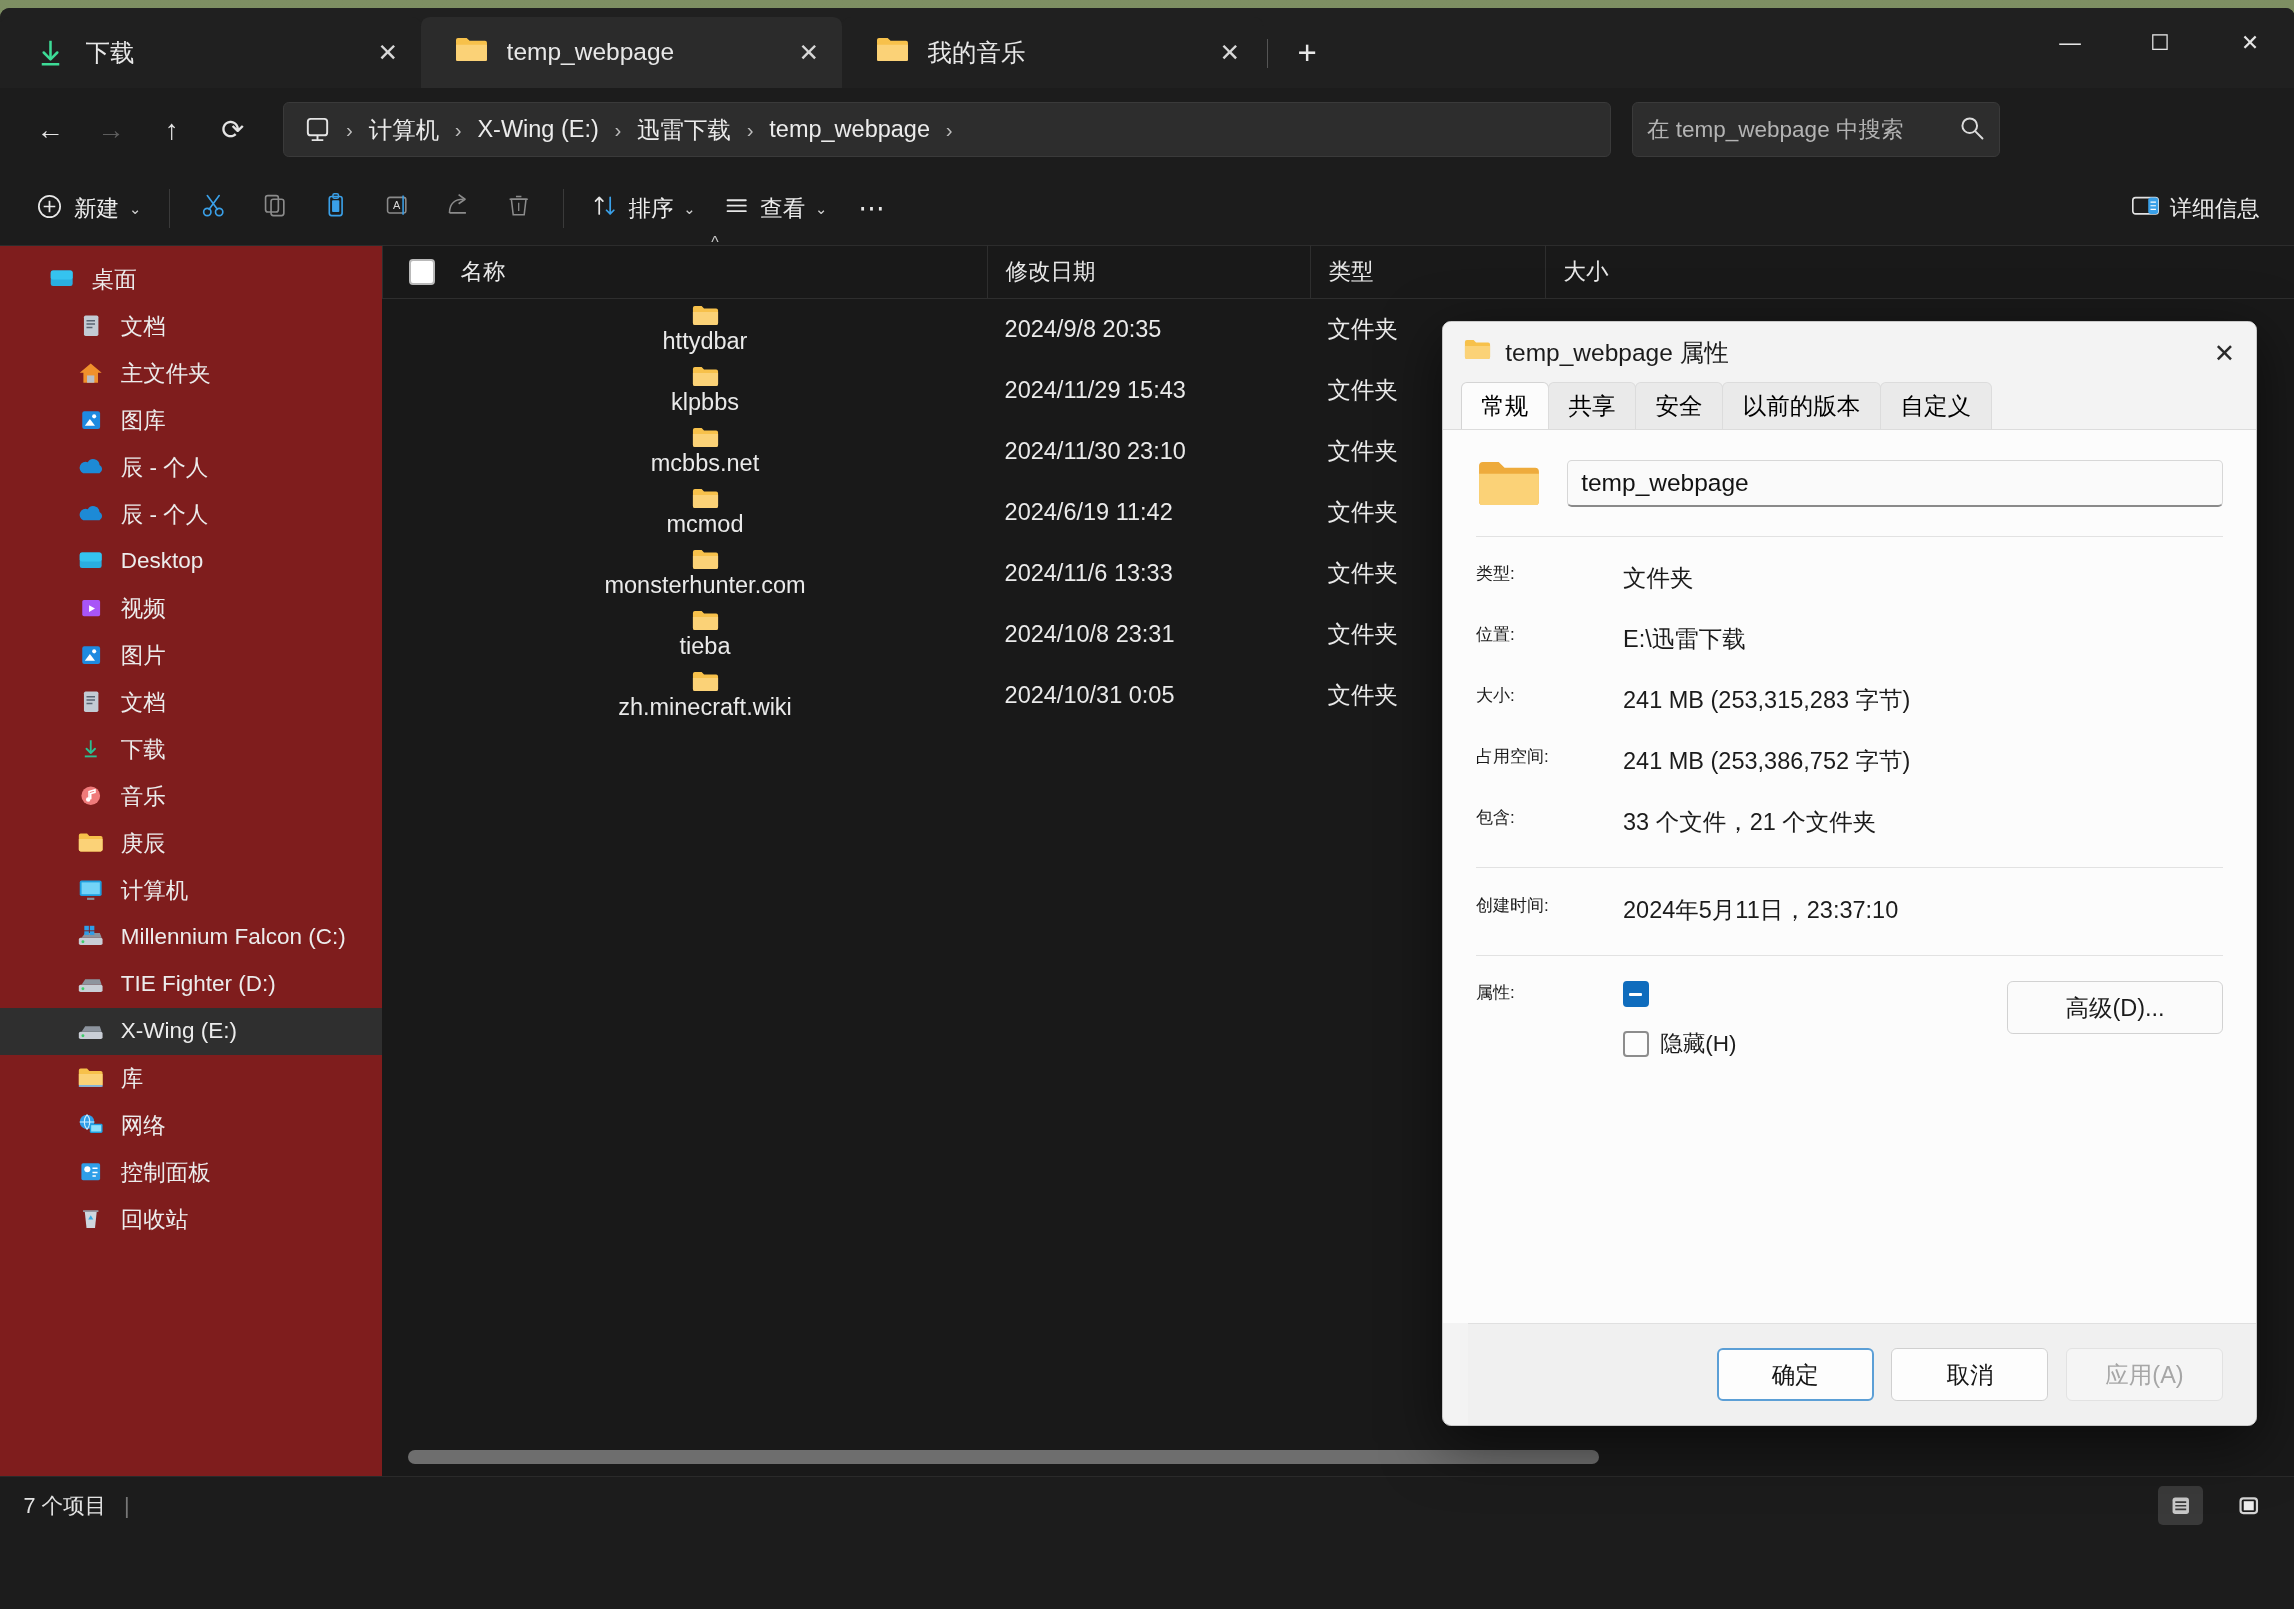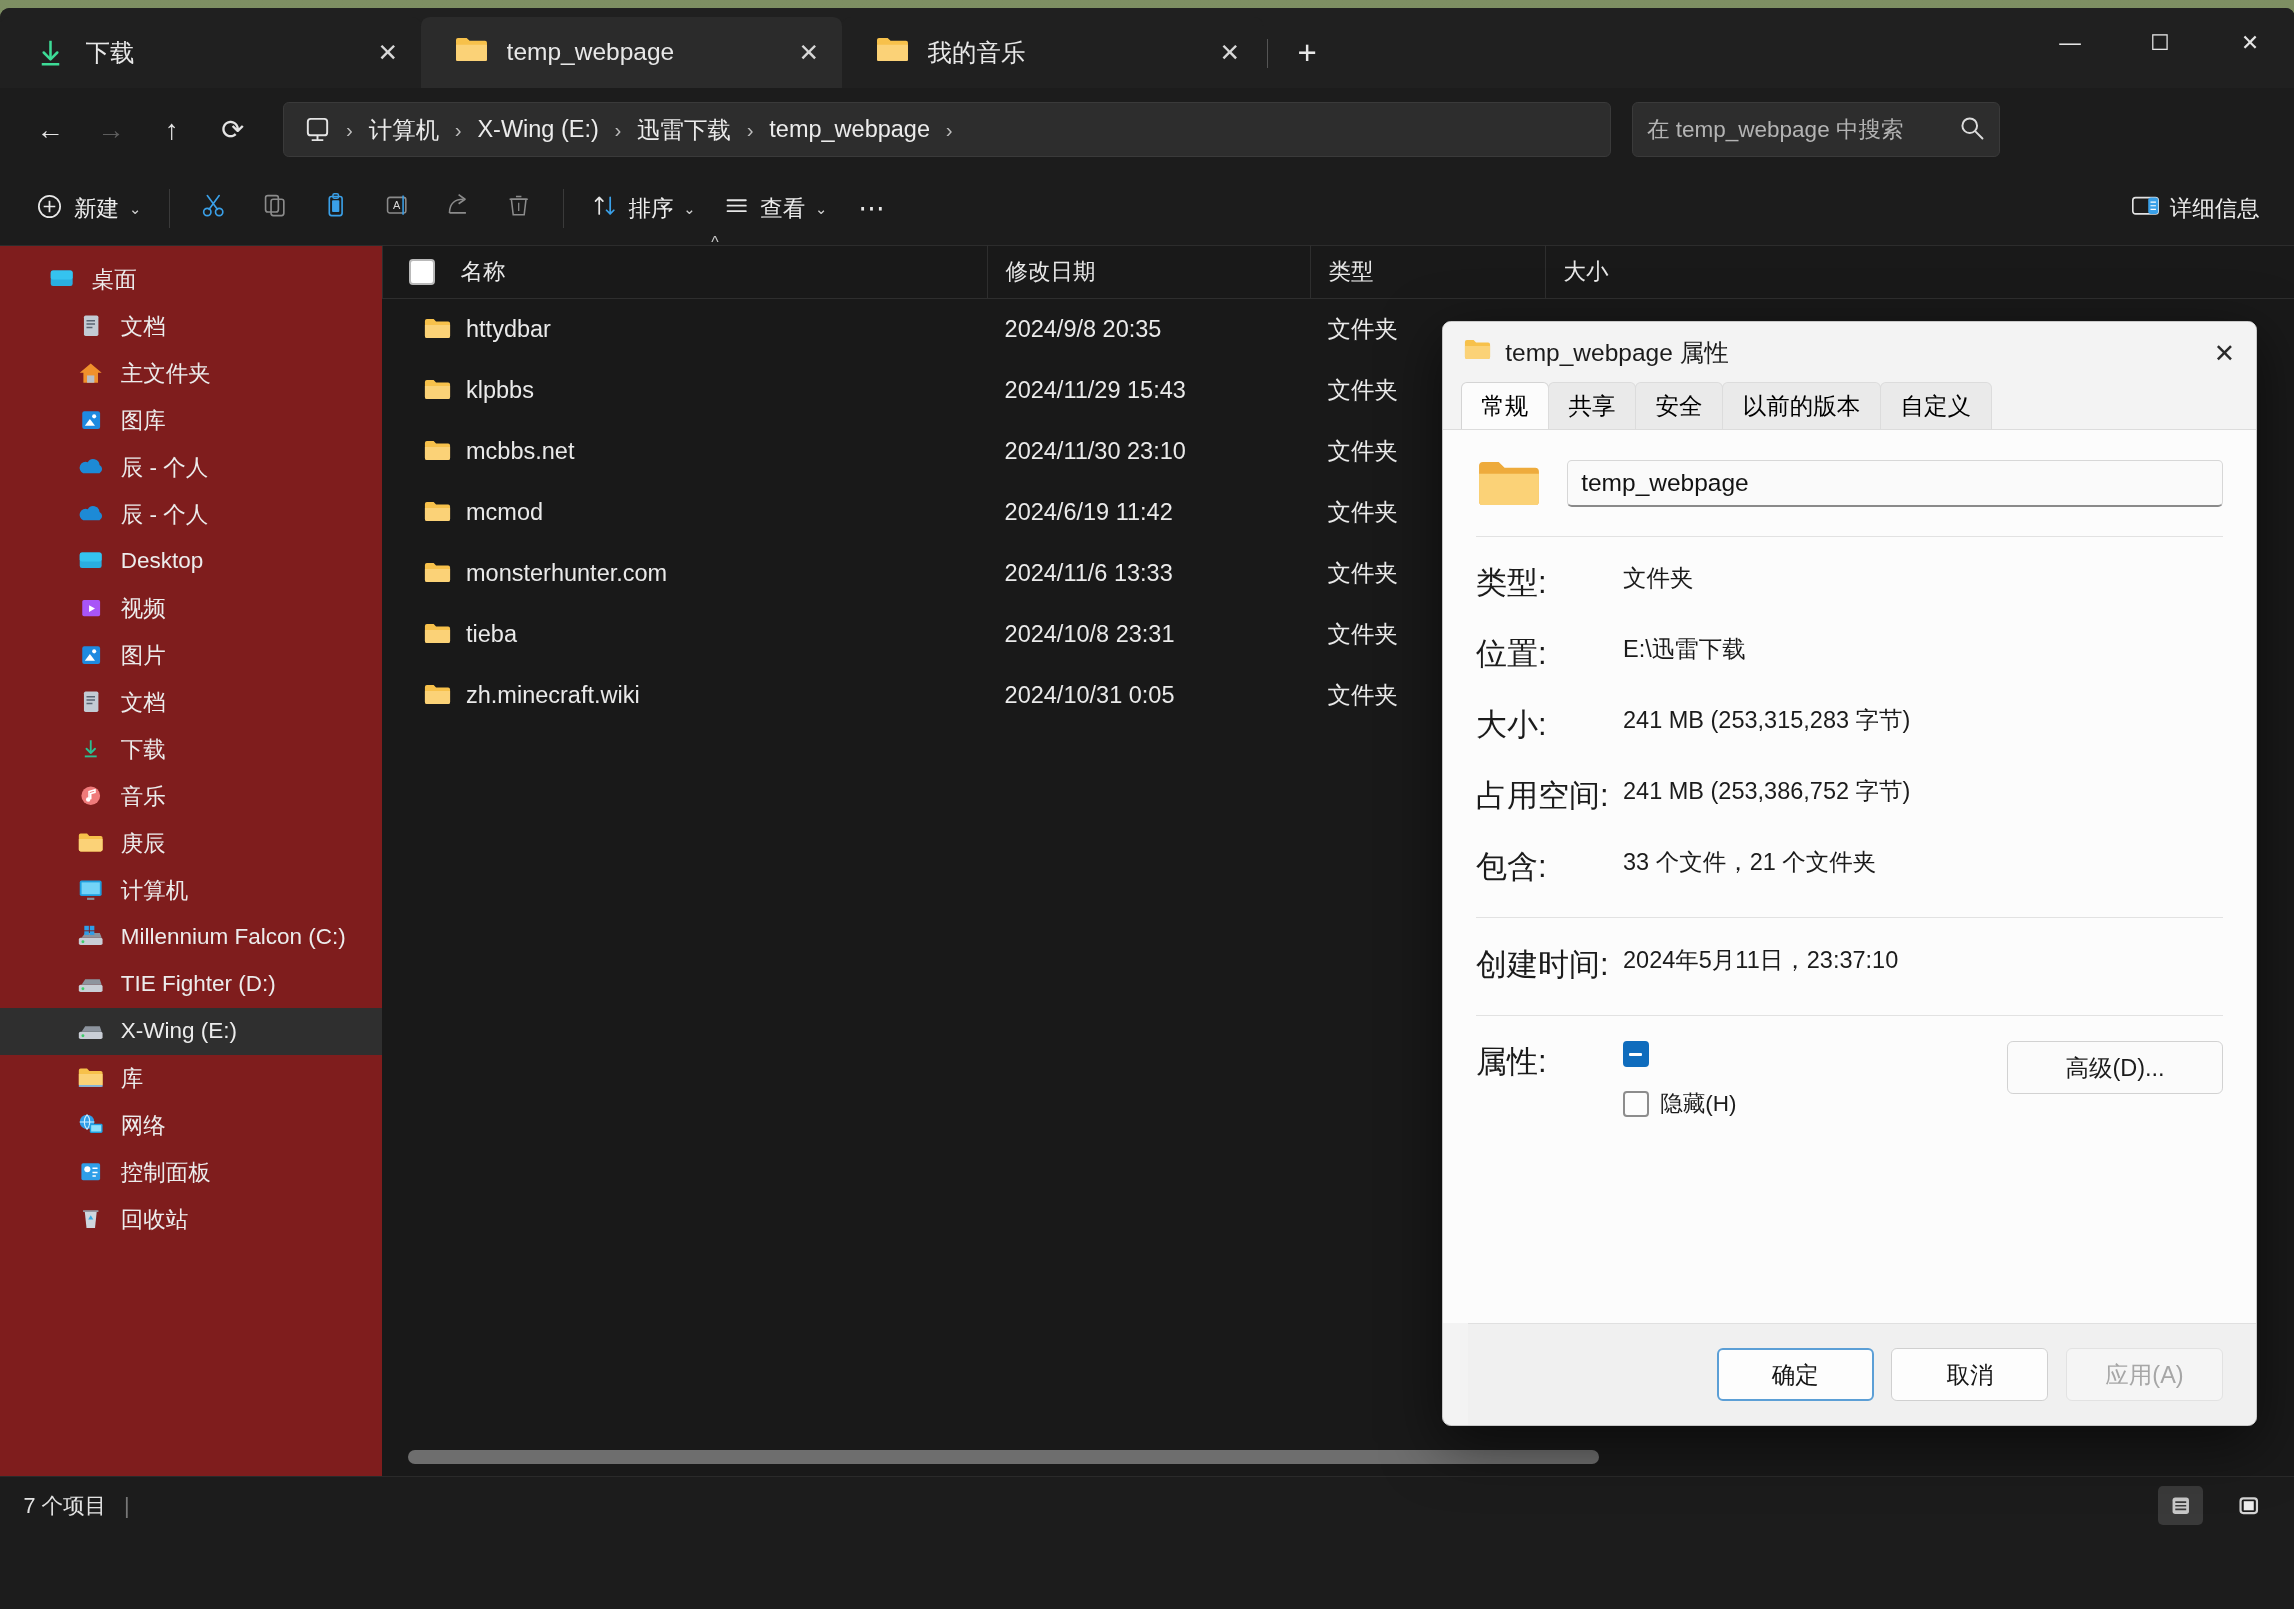--- a/index.html
+++ b/index.html
@@ -156,21 +156,21 @@
   .col-size { width: 118px; }
   .sortcaret {
     position: absolute; top: -11.8px; left: 50%; transform: translateX(-50%);
     color: #c9c9c9; font-size: 15.7px;
   }
   .filerow {
     display: flex; height: 61px; align-items: center;
     color: #eaeaea; font-size: 23.5px;
   }
   .filerow .fc { display: flex; align-items: center; padding-left: 17.6px; }
-  .filerow .fc.name { width: 605px; padding-left: 41px; gap: 14px; }
+  .filerow .fc.name { width: 605px; padding-left: 41px; gap: 0; flex-direction: column; }
   .filerow .fc.date { width: 323px; }
   .filerow .fc.type { width: 235px; }
   .filerow .fc.size { width: 118px; }
   .folder-ico { width: 29px; height: 24.5px; flex: 0 0 auto; }
 
   .hscroll {
     position: absolute; left: 25.5px; bottom: 11.8px; width: 1622px; height: 13.7px;
   }
   .hscroll .thumb { width: 1191px; height: 13.7px; background: #6e6e6e; border-radius: 6.9px; }
 
@@ -230,21 +230,21 @@
   .bigfolder { width: 65px; height: 53px; flex: 0 0 auto; }
   .nameinput {
     flex: 1 1 auto; height: 47px; background: #fafafa;
     border: 1px solid #d7d7d7; border-bottom: 2px solid #8a8a8a;
     border-radius: 4.9px; padding: 0 13.7px;
     font-size: 24.5px; color: #131313; font-family: inherit;
     outline: none;
   }
   .hr { height: 1px; background: #e2e2e2; margin: 25.5px 0; }
   .proprow { display: flex; align-items: flex-start; margin-bottom: 29px; }
-  .proplabel { width: 147px; flex: 0 0 147px; font-size: 31px; color: #1b1b1b; }
+  .proplabel { width: 147px; flex: 0 0 147px; font-size: 17px; color: #1b1b1b; }
   .propvalue { flex: 1 1 auto; font-size: 23.5px; color: #1b1b1b; }
 
   .attrrow { display: flex; align-items: flex-start; }
   .attrcol { flex: 1 1 auto; }
   .attrline { display: flex; align-items: center; gap: 11.8px; margin-bottom: 21.6px; }
   .cbox {
     width: 25.5px; height: 25.5px; border-radius: 3.9px; flex: 0 0 auto;
     border: 2px solid #8d8d8d; background: #fdfdfd;
     display: flex; align-items: center; justify-content: center;
   }

